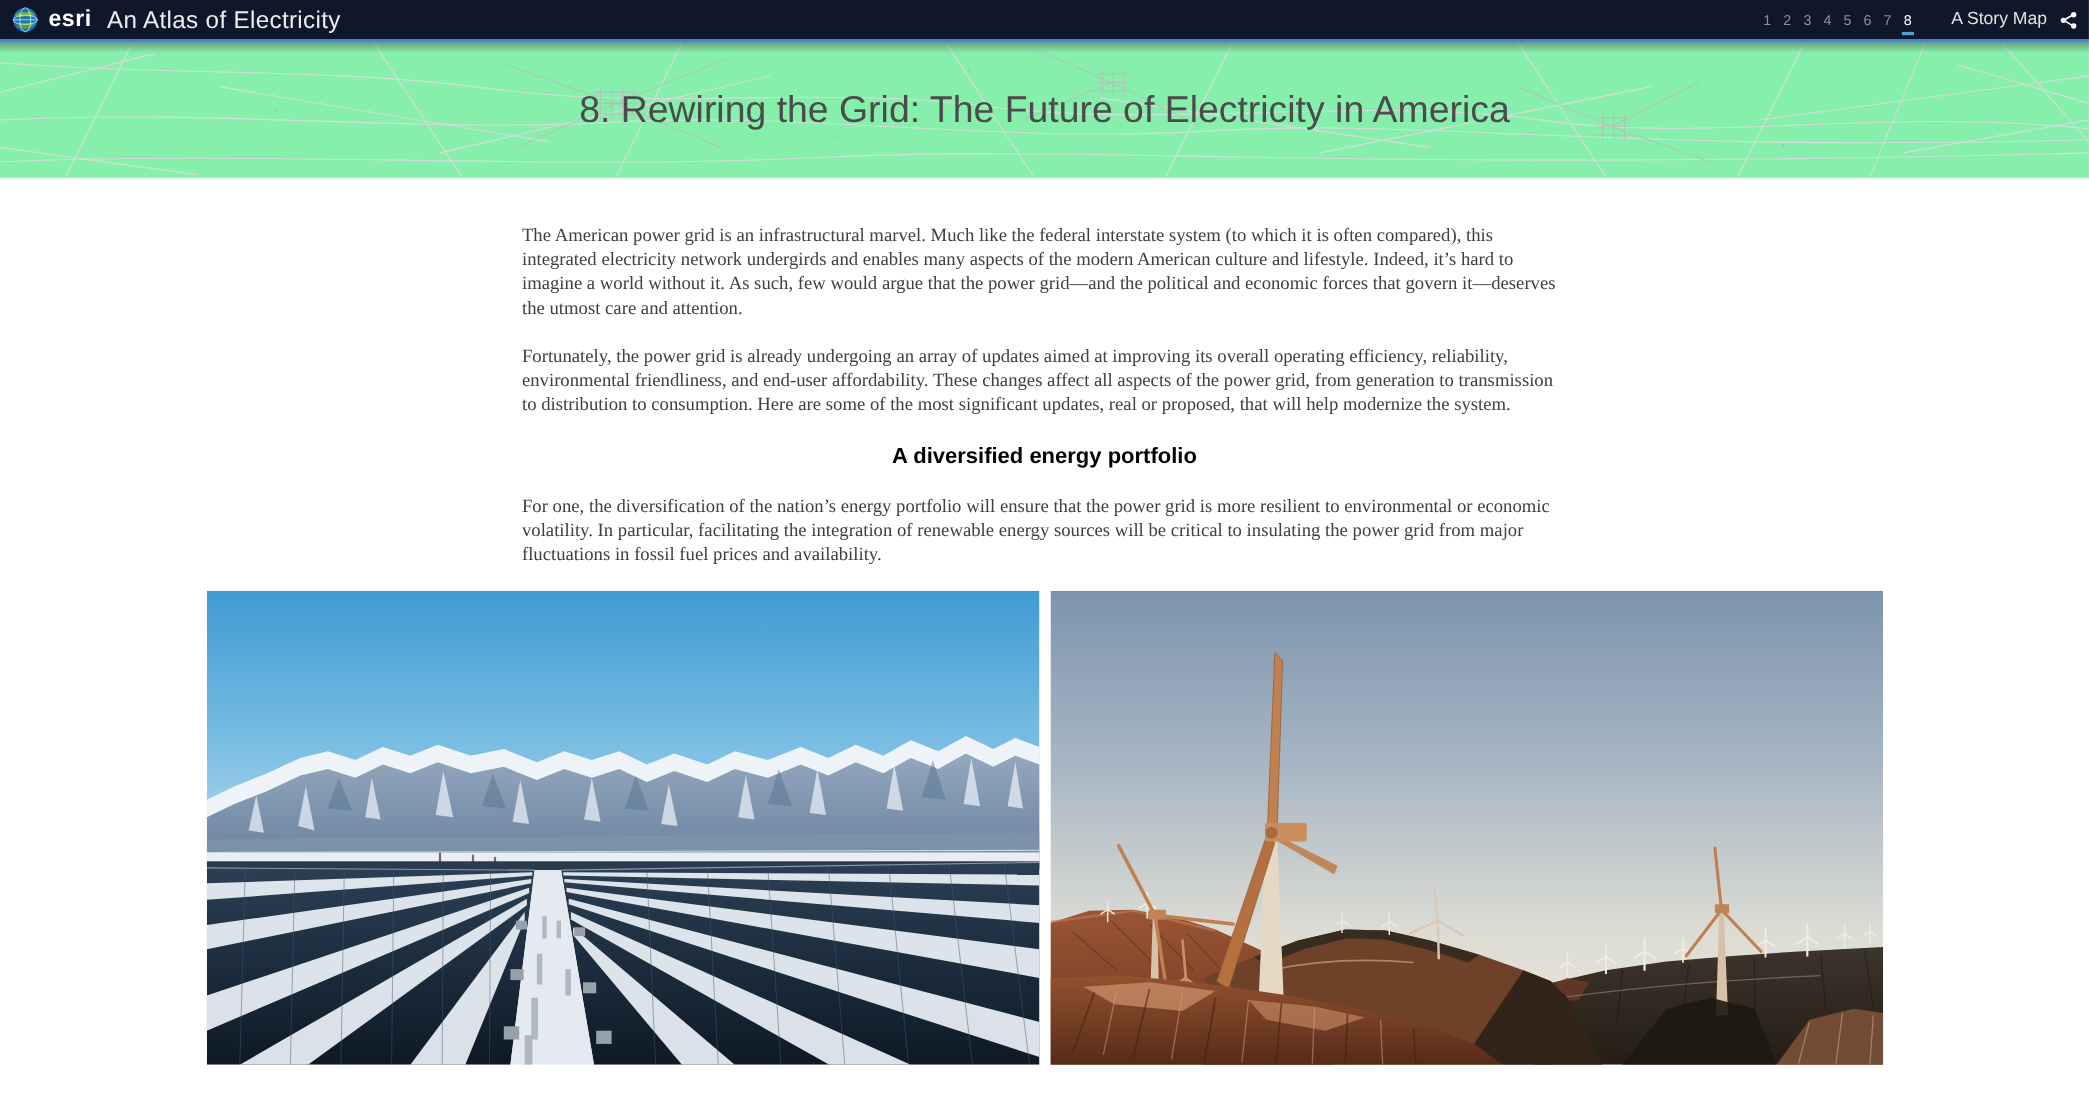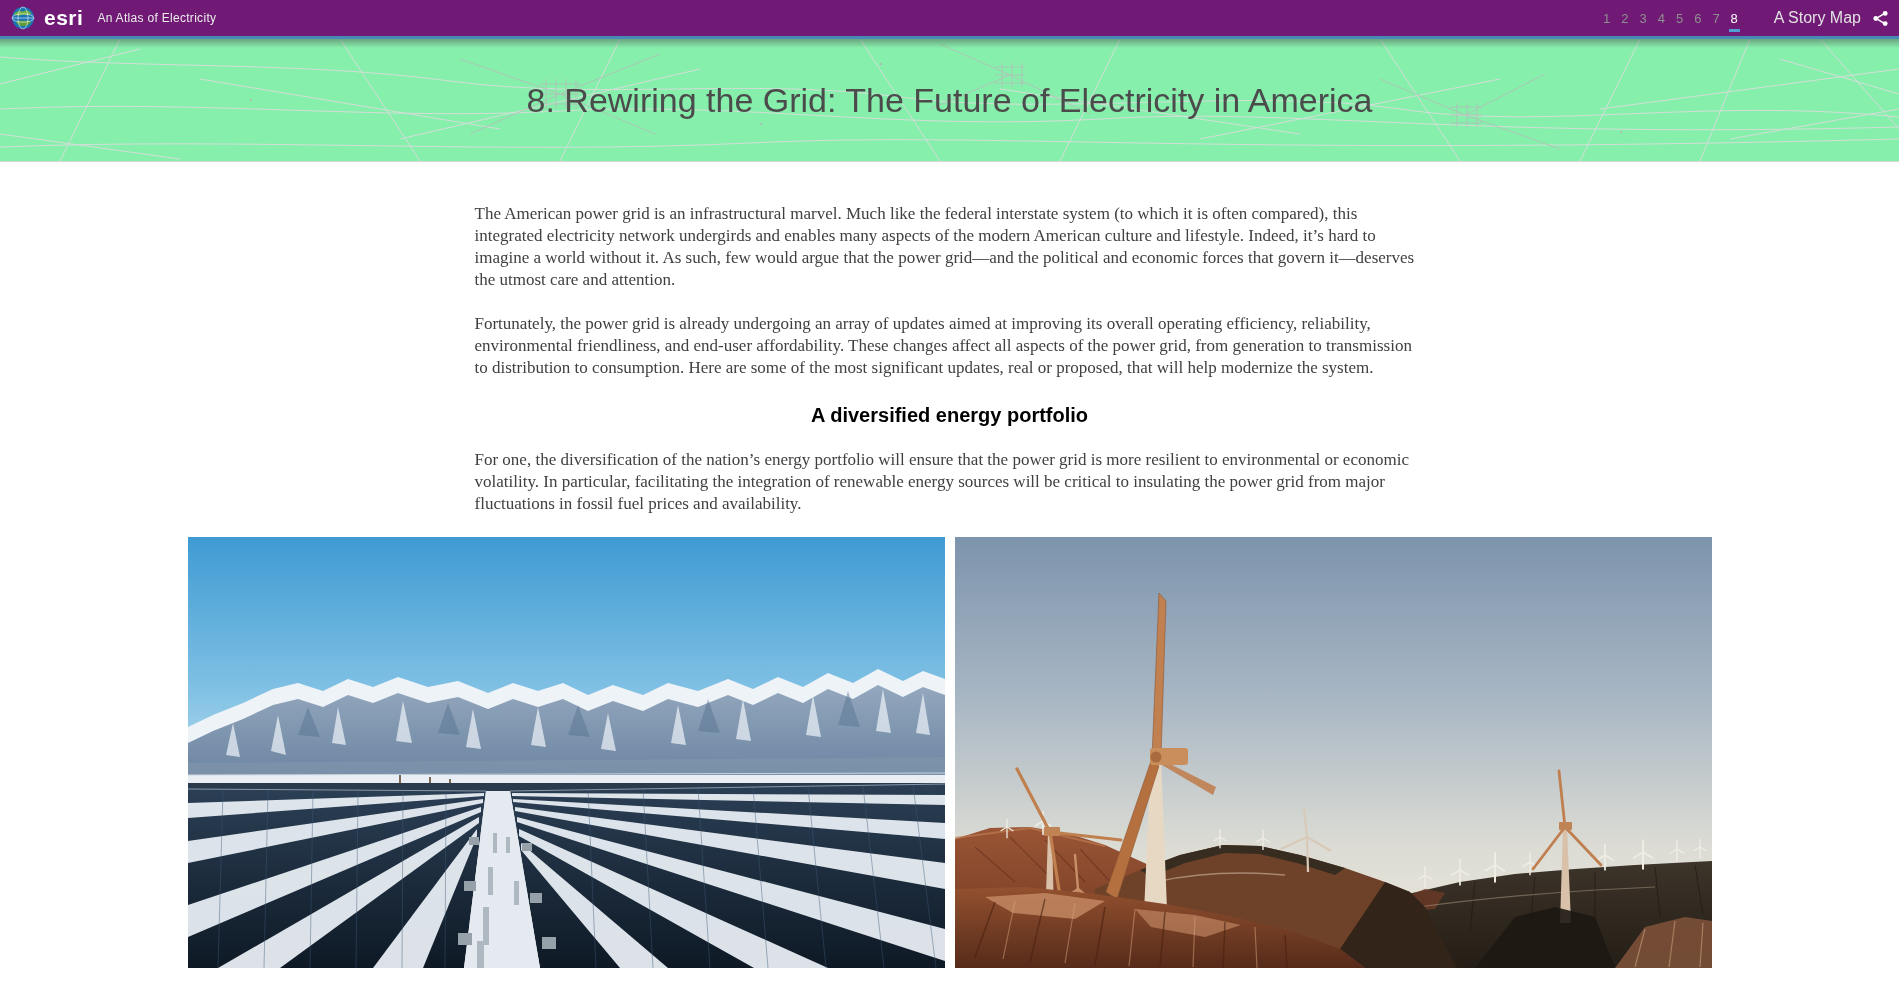--- a/index.html
+++ b/index.html
@@ -2,26 +2,26 @@
 <html><head>
 <meta charset="utf-8">
 <style>
   html,body{margin:0;padding:0;}
   body{
     width:1899px;height:999px;overflow:hidden;background:#ffffff;
     font-family:"Liberation Sans",sans-serif;position:relative;
   }
   
   .topbar{
-    height:36px;background:#701a75;display:flex;align-items:center;
+    height:36px;background:#0f172a;display:flex;align-items:center;
     padding:0 10px;box-sizing:border-box;color:#fff;
   }
   .brand-wrap{display:flex;align-items:center;gap:8px;cursor:pointer;}
   .brand{font-size:21px;font-weight:bold;color:#ffffff;letter-spacing:.5px;}
-  .app-title{font-size:12px;font-weight:300;color:#ededed;margin-left:14px;letter-spacing:.3px;}
+  .app-title{font-size:22px;font-weight:300;color:#ededed;margin-left:14px;letter-spacing:.3px;}
   .topbar-right{margin-left:auto;display:flex;align-items:center;gap:9px;}
   .pager{display:flex;align-items:center;gap:9px;margin-right:26px;}
   .page-num{font-size:13px;color:#8f8f8f;cursor:pointer;position:relative;padding:2px 1px;}
   .page-num.active{color:#ffffff;}
   .page-num.active .active-underline{
     position:absolute;left:-1px;right:-1px;bottom:-4px;height:3px;background:#4f9fd4;
   }
   .storymap-label{font-size:16px;color:#e2e2e2;cursor:pointer;}
   .share-btn{display:flex;align-items:center;cursor:pointer;margin-left:2px;}
   .accent-line{height:3px;background:#4688b8;}

